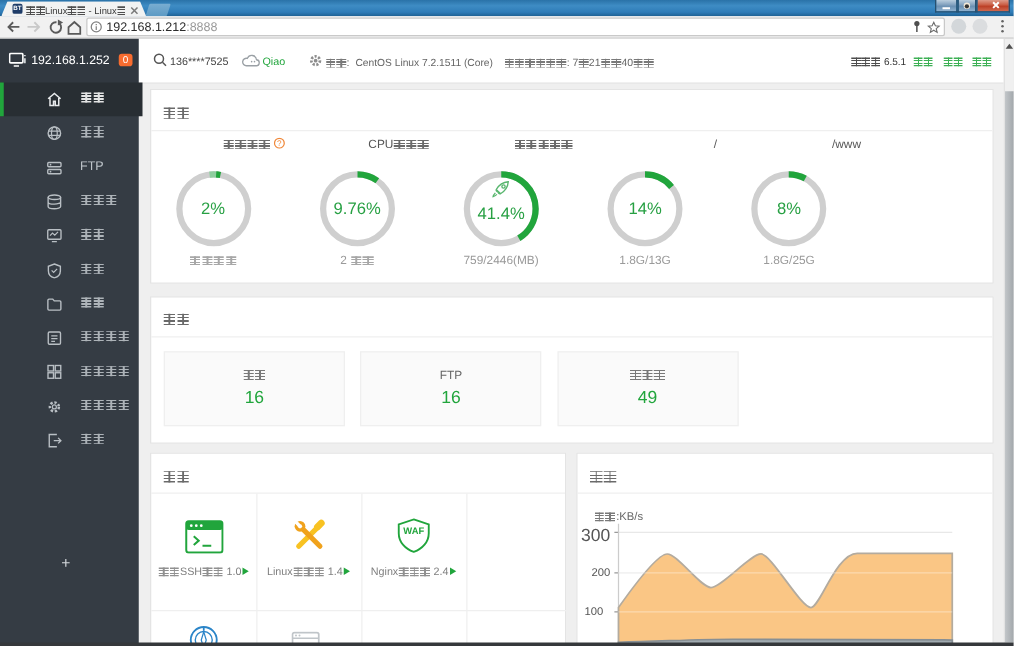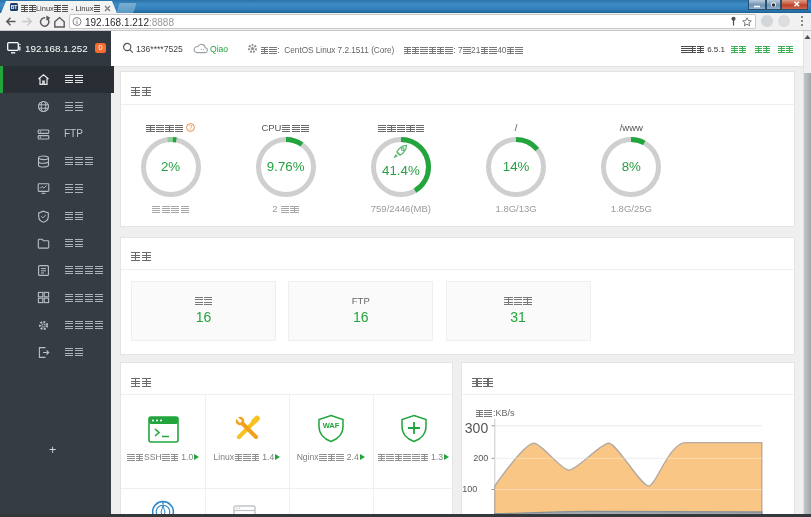--- a/index.html
+++ b/index.html
@@ -26,21 +26,21 @@
 
 #sidebar{left:0;top:67px;width:111px;height:448px;background:#353c44}
 .mi{position:absolute;left:0;width:111px;height:27.6px;color:#bfc5ca;font-size:10px}
 .mi .ico{position:absolute;left:37px;top:7px;width:13px;height:13px}
 .mi .txt{position:absolute;left:64px;top:7px}
 
 .card{position:absolute;background:#fff;border:1px solid #e4e4e4;box-sizing:border-box}
 .ctitle{position:absolute;left:9px;top:0;height:31px;line-height:33px;font-size:11px;color:#555}
 .chr{position:absolute;left:0;right:0;height:1px;background:#efefef}
 
-.glabel{position:absolute;top:50px;width:115px;text-align:center;font-size:9.5px;color:#555}
+.glabel{position:absolute;top:38px;width:115px;text-align:right;font-size:9.5px;color:#555}
 .gsub{position:absolute;top:131px;width:115px;text-align:center;font-size:9.5px;color:#9a9a9a}
 .gpct{position:absolute;width:115px;text-align:center;font-size:13.3px;color:#27a043}
 
 .obox{position:absolute;top:43px;width:145px;height:60px;background:#fafafa;border:1px solid #efefef;box-sizing:border-box;text-align:center}
 .obox .l{margin-top:13px;font-size:9.5px;color:#666}
 .obox .n{margin-top:3px;font-size:14px;color:#21a53c}
 
 .scell{position:absolute;text-align:center}
 .sname{position:absolute;top:57px;width:100%;font-size:8.6px;color:#808080;white-space:nowrap}
 .tri{display:inline-block;width:0;height:0;border-left:5px solid #21a53c;border-top:3.5px solid transparent;border-bottom:3.5px solid transparent;margin-left:1px}
@@ -283,21 +283,21 @@
  <div class="obox" style="left:10px">
       <div class="l"><span class="z"></span><span class="z"></span></div>
       <div class="n">16</div>
     </div>
  <div class="obox" style="left:167.3px">
       <div class="l">FTP</div>
       <div class="n">16</div>
     </div>
  <div class="obox" style="left:324.6px">
       <div class="l"><span class="z"></span><span class="z"></span><span class="z"></span></div>
-      <div class="n">31</div>
+      <div class="n">49</div>
     </div>
 </div>
 
 <div class="card" style="left:120px;top:361.7px;width:332.7px;height:156px">
  <div class="ctitle"><span class="z"></span><span class="z"></span></div>
  <div class="chr" style="top:31.8px"></div>
  <div class="abs" style="left:83.9px;top:32px;width:1px;height:124px;background:#efefef"></div>
  <div class="abs" style="left:167.7px;top:32px;width:1px;height:124px;background:#efefef"></div>
  <div class="abs" style="left:251.6px;top:32px;width:1px;height:124px;background:#efefef"></div>
  <div class="abs" style="left:0;top:125.6px;width:332.7px;height:1px;background:#efefef"></div>
@@ -325,27 +325,20 @@
       </svg>
   <div class="sname">Linux<span class="z"></span><span class="z"></span><span class="z"></span> 1.4<span class="tri"></span></div>
  </div>
  <div class="scell" style="left:167.7px;top:32px;width:84px;height:93px">
   <svg class="abs" style="left:28px;top:19px" width="28" height="29">
         <path d="M14 1.5l12 4v7c0 7-5 12.5-12 15-7-2.5-12-8-12-15v-7z" stroke="#21a53c" stroke-width="1.5" fill="none"></path>
         <text x="14" y="13.5" font-size="7.5" fill="#21a53c" text-anchor="middle" font-weight="bold">WAF</text>
       </svg>
   <div class="sname">Nginx<span class="z"></span><span class="z"></span><span class="z"></span> 2.4<span class="tri"></span></div>
  </div>
- <div class="scell" style="left:251.6px;top:32px;width:81px;height:93px">
-  <svg class="abs" style="left:27px;top:19px" width="28" height="29">
-        <path d="M14 1.5l12 4v7c0 7-5 12.5-12 15-7-2.5-12-8-12-15v-7z" stroke="#21a53c" stroke-width="1.5" fill="none"></path>
-        <path d="M14 8v12M8 14h12" stroke="#21a53c" stroke-width="1.8"></path>
-      </svg>
-  <div class="sname"><span class="z"></span><span class="z"></span><span class="z"></span><span class="z"></span><span class="z"></span><span class="z"></span> 1.3<span class="tri"></span></div>
- </div>
  <div class="scell" style="left:0;top:125.6px;width:84px;height:31px">
   <svg class="abs" style="left:30px;top:12px" width="24" height="19">
         <circle cx="12" cy="12" r="10.4" stroke="#2b85c8" stroke-width="1.5" fill="none"></circle>
         <circle cx="12" cy="12" r="6.8" stroke="#2b85c8" stroke-width="1.1" fill="none"></circle>
         <path d="M12 5.5L14 12l-2 6.5-2-6.5z" stroke="#2b85c8" stroke-width="1" fill="none"></path>
         <path d="M12 1.5v3" stroke="#2b85c8" stroke-width="1.4"></path>
       </svg>
  </div>
  <div class="scell" style="left:83.9px;top:125.6px;width:84px;height:31px">
   <svg class="abs" style="left:28px;top:17px" width="24" height="14">
@@ -356,21 +349,21 @@
       </svg>
  </div>
 </div>
 
 <div class="card" style="left:461.2px;top:361.7px;width:333.8px;height:156px">
  <div class="ctitle"><span class="z"></span><span class="z"></span></div>
  <div class="chr" style="top:31.8px"></div>
  <div class="abs" style="left:12.8px;top:45.5px;font-size:9px;color:#666"><span class="z"></span><span class="z"></span>:KB/s</div>
  <div class="abs" style="left:0px;top:57.8px;width:26px;text-align:right;font-size:14px;color:#555">300</div>
  <div class="abs" style="left:0px;top:90.3px;width:26px;text-align:right;font-size:9px;color:#555">200</div>
- <div class="abs" style="left:0px;top:121.5px;width:26px;text-align:left;font-size:9px;color:#555">100</div>
+ <div class="abs" style="left:0px;top:121.5px;width:26px;text-align:center;font-size:9px;color:#555">100</div>
  <svg class="abs" style="left:0;top:0" width="329" height="156" viewBox="0 0 329 156">
   <path d="M32.8 62.8h267" stroke="#e8e8e8" stroke-width="1"></path>
   <path d="M32.8 95.3h267" stroke="#e8e8e8" stroke-width="1"></path>
   <path d="M32.8 126.5h267" stroke="#e8e8e8" stroke-width="1"></path>
   <path d="M29.5 62.8h3.3M29.5 95.3h3.3M29.5 126.5h3.3" stroke="#999" stroke-width="1"></path>
   <path d="M32.8 56v100" stroke="#ccc" stroke-width="1"></path>
   <path d="M32.8 123 C42 110 63.5 80.2 71.8 80.2 C80 80.2 98.5 107.1 106.8 107.1 C115 107.1 138.5 80.2 146.8 80.2 C155 80.2 178.5 123 186.8 123 C194 123 207 79.6 223.8 79.6 L299.8 79.6 L299.8 156 L32.8 156 Z" fill="#fac685" stroke="#b3ab9f" stroke-width="1.4"></path>
   <path d="M32.8 95.3h267" stroke="#ffffff" stroke-width="1" opacity=".35"></path>
   <path d="M32.8 126.5h267" stroke="#ffffff" stroke-width="1" opacity=".35"></path>
   <path d="M32.8 150.8 C70 150 95 148.4 125 148.4 C180 148.6 240 149 299.8 149 L299.8 156 L32.8 156 Z" fill="#a0aab0" stroke="#878f94" stroke-width="1.4"></path>

